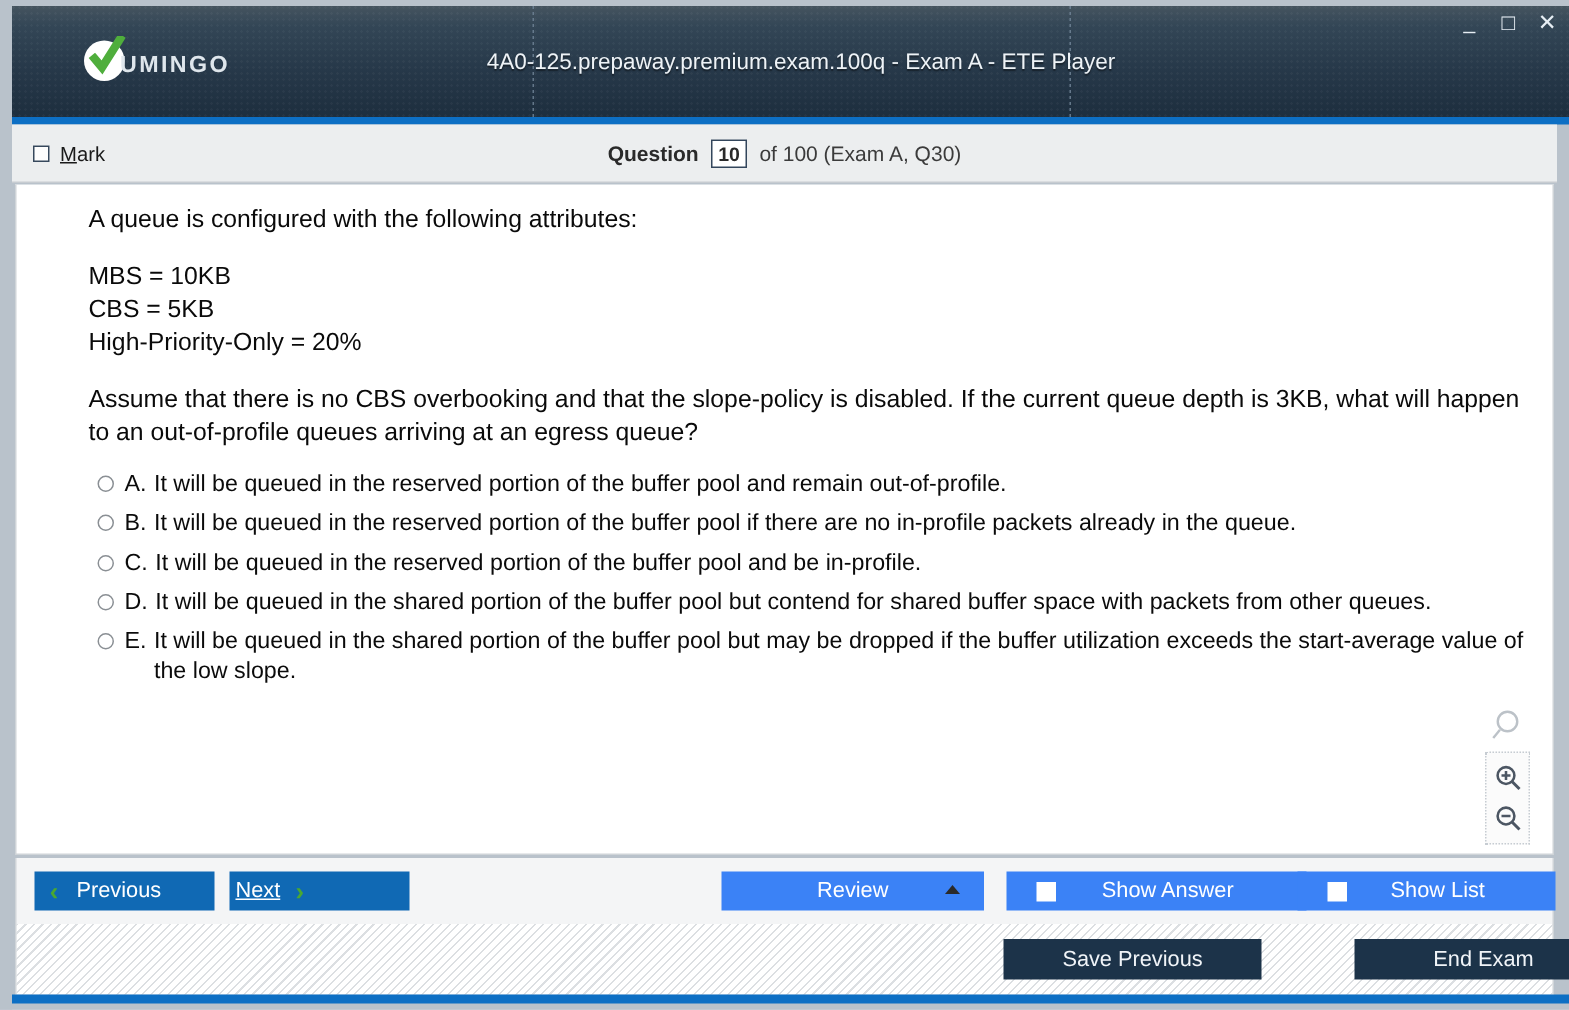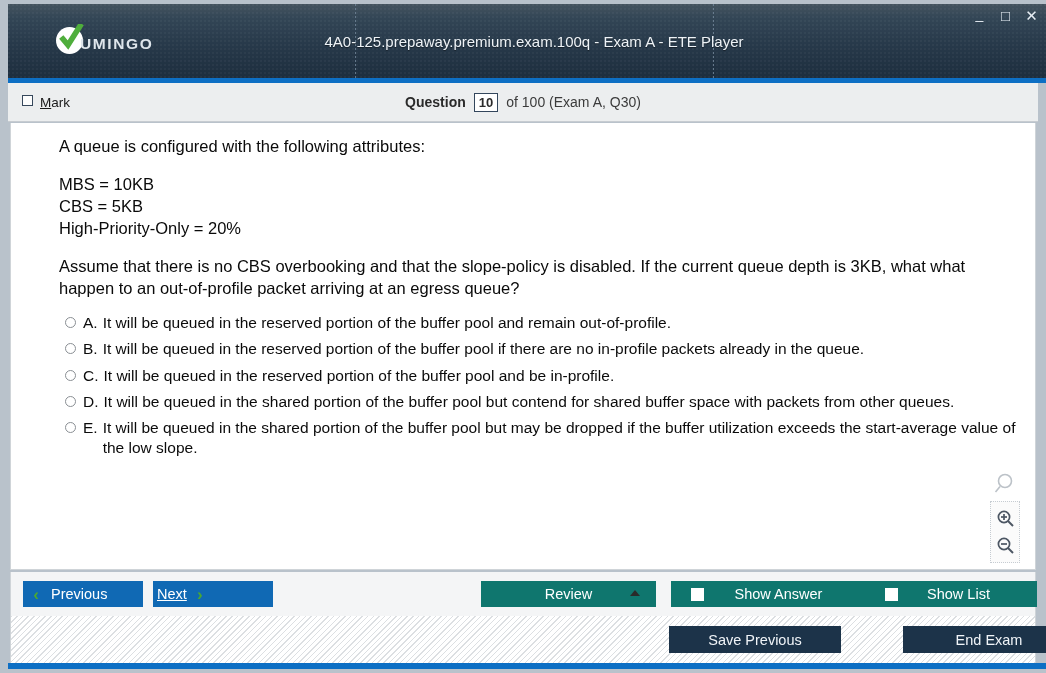--- a/index.html
+++ b/index.html
@@ -110,21 +110,21 @@
   
   #qbar {
     position: absolute;
     left: 8px; top: 83px;
     width: 1030px; height: 39px;
     background: #eceeef;
     border-bottom: 1px solid #c7ccd1;
     display: flex; align-items: center;
   }
   #mark-wrap {
-    display: flex; 
+    display: flex; align-items: center;
     margin-left: 14px;
     gap: 7px;
   }
   #mark-box {
     width: 11px; height: 11px;
     border: 1px solid #36485c;
     background: #fdfdfd;
   }
   #mark-label {
     font-size: 13.5px;
@@ -272,21 +272,21 @@
     text-align: center;
     flex: none;
   }
   #btn-previous .lbl { margin-left: 2px; }
   #btn-next .lbl { margin-left: 4px; text-decoration: underline; }
 
   .btn-orange {
     position: absolute;
     top: 9px;
     height: 26px;
-    background: #0f766e;
+    background: #3b82f6;
     border: none;
     color: #ffffff;
     font-size: 14.5px;
     font-family: inherit;
     display: flex; align-items: center;
     cursor: pointer;
     padding: 4px;
   }
   #btn-review { left: 470px; width: 175px; justify-content: center; position: absolute; }
   #review-arrow {
@@ -394,21 +394,21 @@
   <div id="content">
 
     <div id="qtext">
       <div class="para">A queue is configured with the following attributes:</div>
       <div class="gap"></div>
       <div class="attr-line">MBS = 10KB</div>
       <div class="attr-line">CBS = 5KB</div>
       <div class="attr-line">High-Priority-Only = 20%</div>
     </div>
 
-    <div id="qprompt">Assume that there is no CBS overbooking and that the slope-policy is disabled. If the current queue depth is 3KB, what what happen to an out-of-profile packet arriving at an egress queue?</div>
+    <div id="qprompt">Assume that there is no CBS overbooking and that the slope-policy is disabled. If the current queue depth is 3KB, what will happen to an out-of-profile queues arriving at an egress queue?</div>
 
     <ul id="options">
       <li class="opt">
         <span class="opt-radio"></span>
         <span class="opt-letter">A.</span>
         <span class="opt-text">It will be queued in the reserved portion of the buffer pool and remain out-of-profile.</span>
       </li>
       <li class="opt">
         <span class="opt-radio"></span>
         <span class="opt-letter">B.</span>

